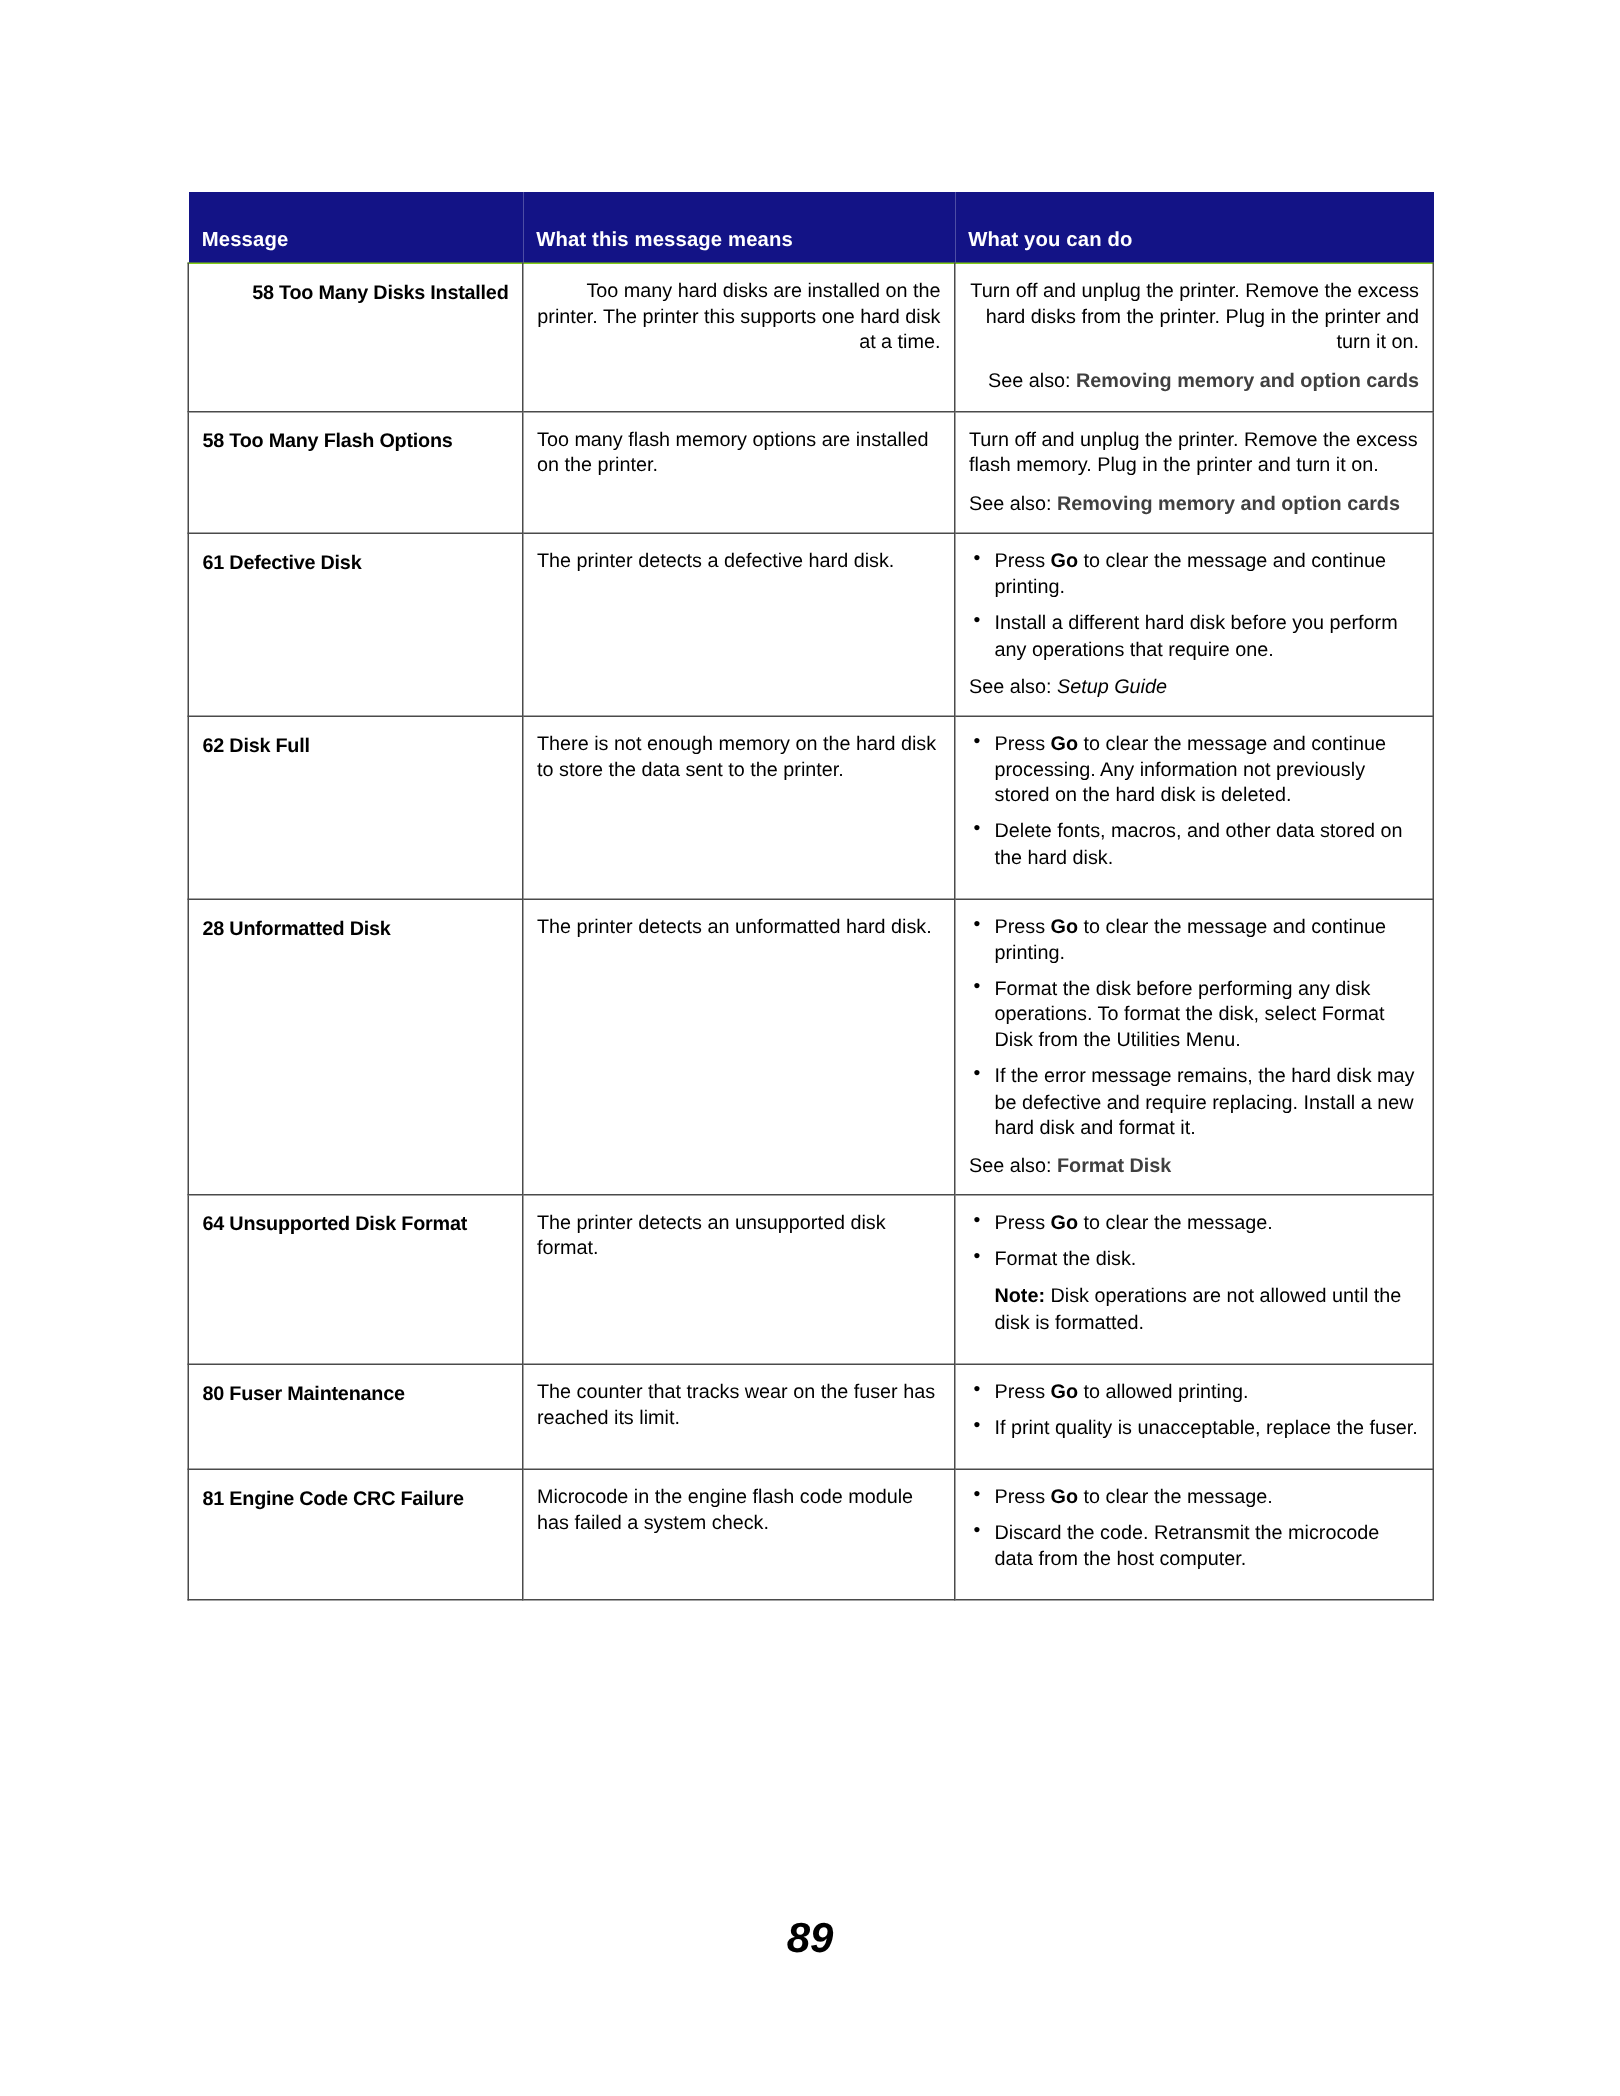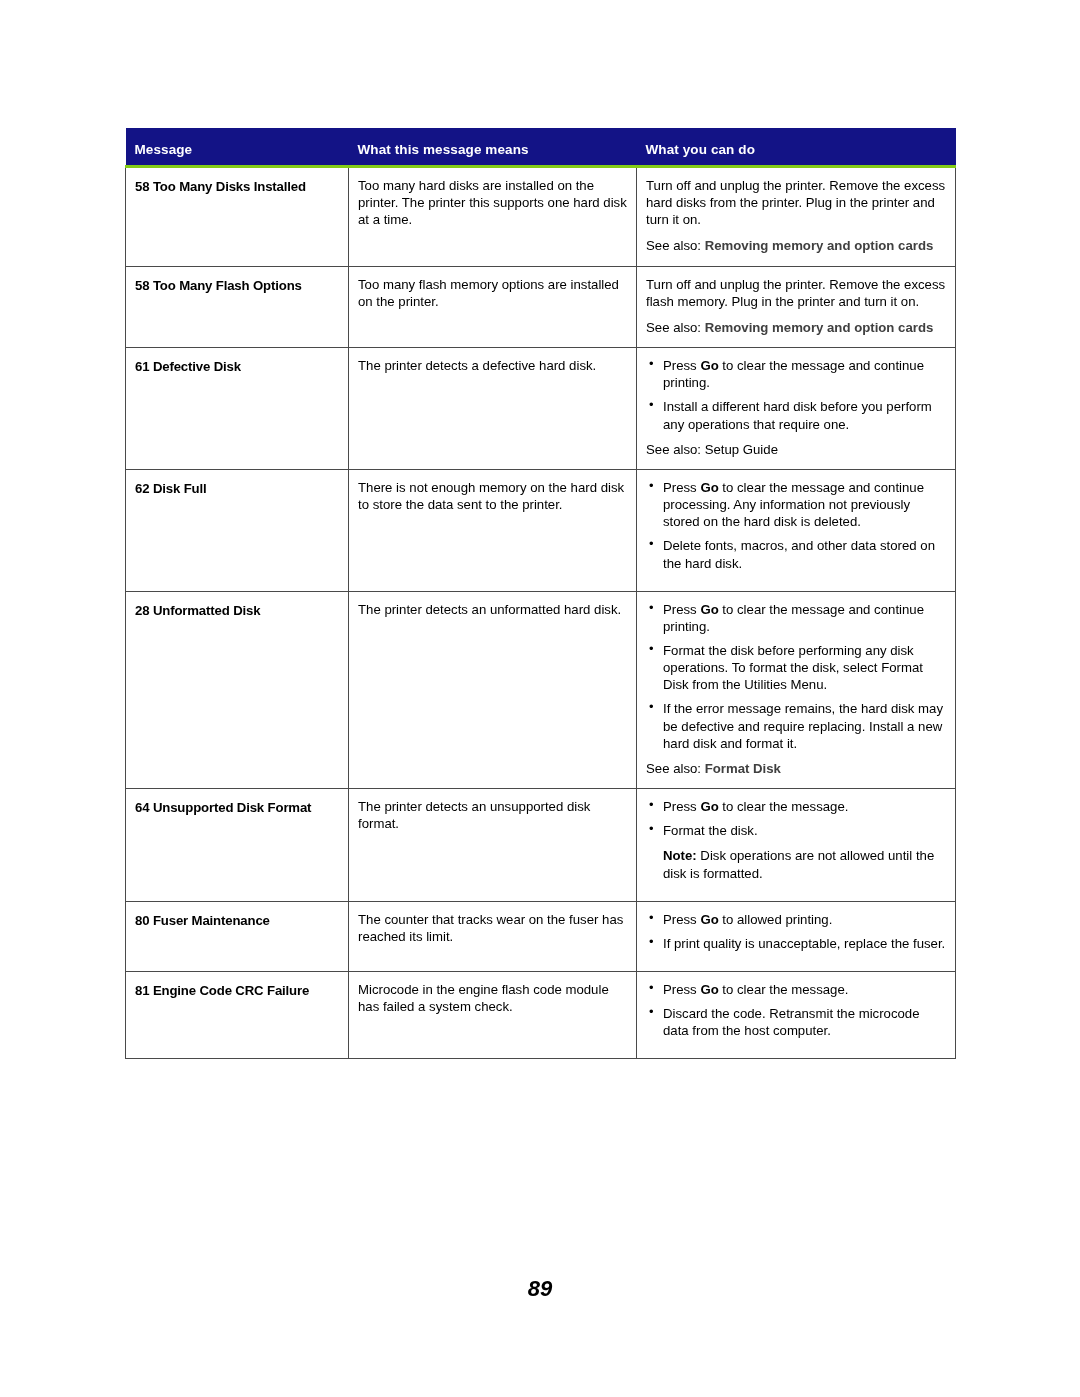--- a/index.html
+++ b/index.html
@@ -35,36 +35,37 @@
   #msg-table col.c-msg  { width: 223px; }
   #msg-table col.c-mean { width: 288px; }
   #msg-table col.c-do   { width: 319px; }
 
   #msg-table th {
     background: #131386;
     color: #ffffff;
     font-size: 13.5px;
     font-weight: bold;
     text-align: left;
-    padding: 14px 9px 8px 9px;
+    padding: 24px 9px 8px 9px;
     border: none;
     letter-spacing: .1px;
   }
 
   #msg-table td {
     border: 1px solid #4a4a4a;
     border-top: none;
     vertical-align: top;
     padding: 9px 9px 11px 9px;
     font-size: 13.2px;
     line-height: 1.30;
     color: #000000;
   }
   #msg-table tr.first-body td {
-    border-top: 3px solid #84cc16;
+    border-top: 1px solid #84cc16;
+    text-align: right;
   }
 
   
   .msg-cell {
     color: #1c1c9e;
     font-weight: bold;
     font-size: 16.2px;
     line-height: 1.42;
     padding-top: 10px !important;
     letter-spacing: -0.15px;
@@ -81,21 +82,21 @@
   .mean-cell p:last-child,
   .do-cell p:last-child {
     margin-bottom: 0;
   }
 
   .b { font-weight: bold; }
   .blue-link {
     color: #404040;
     font-weight: bold;
   }
-  .ital { }
+  .ital { font-style: italic; }
 
   ul.bullets {
     margin: 0 0 8px 0;
     padding: 0 0 0 17px;
     list-style: none;
   }
   ul.bullets li {
     position: relative;
     margin: 0 0 7px 0;
     line-height: 1.30;
@@ -114,21 +115,21 @@
   }
 
   .see-also { margin-top: 9px; }
 
   #page-number {
     position: absolute;
     left: 0;
     top: 1276px;
     width: 1080px;
     text-align: center;
-    font-size: 22px;
+    font-size: 28px;
     font-weight: bold;
     font-style: italic;
     color: #000000;
   }
 </style>
 </head>
 <body>
 
 <div id="page">
 

